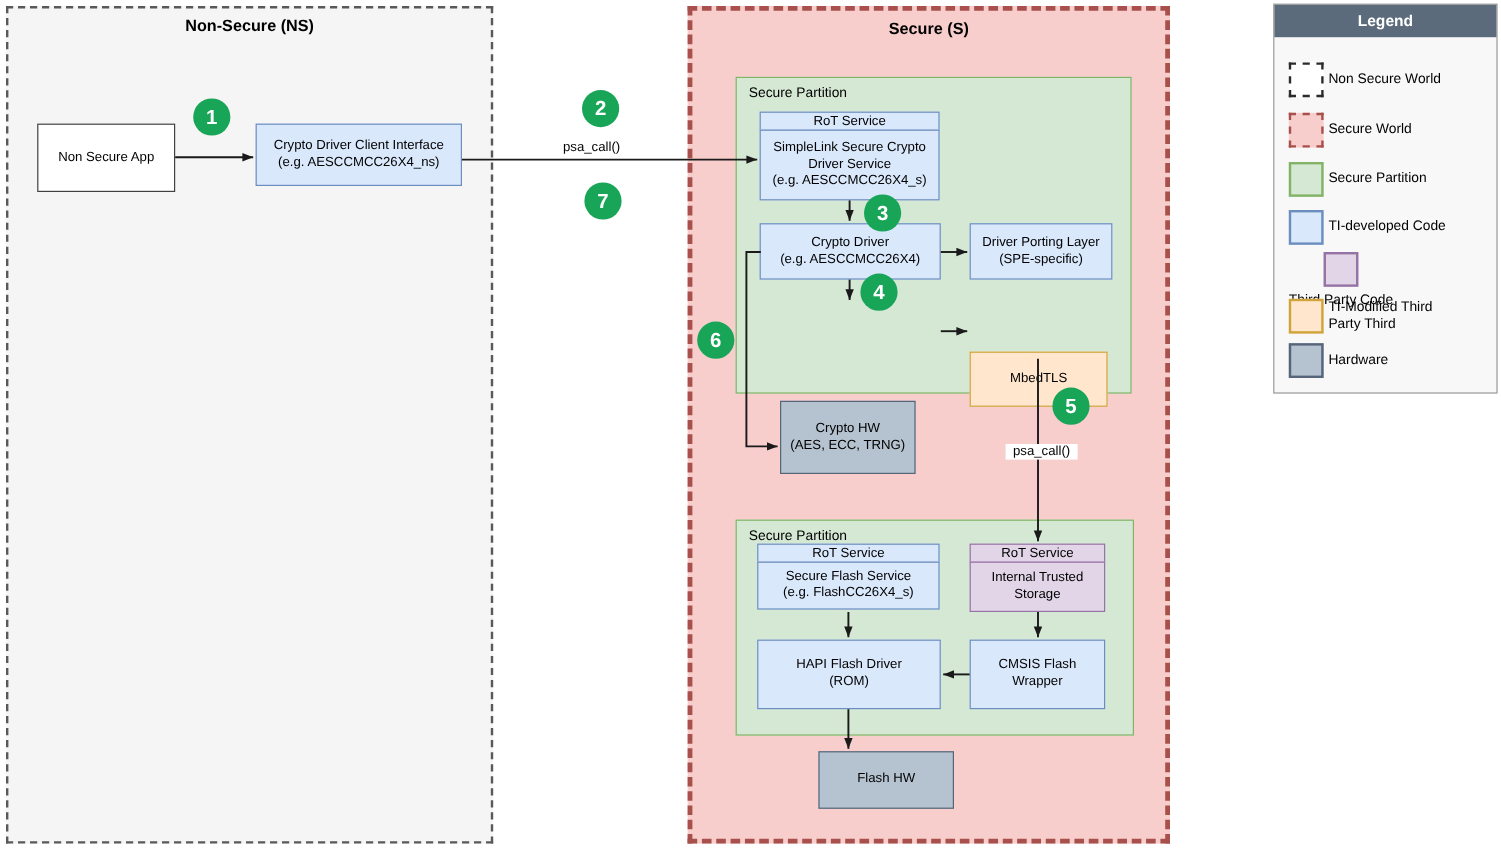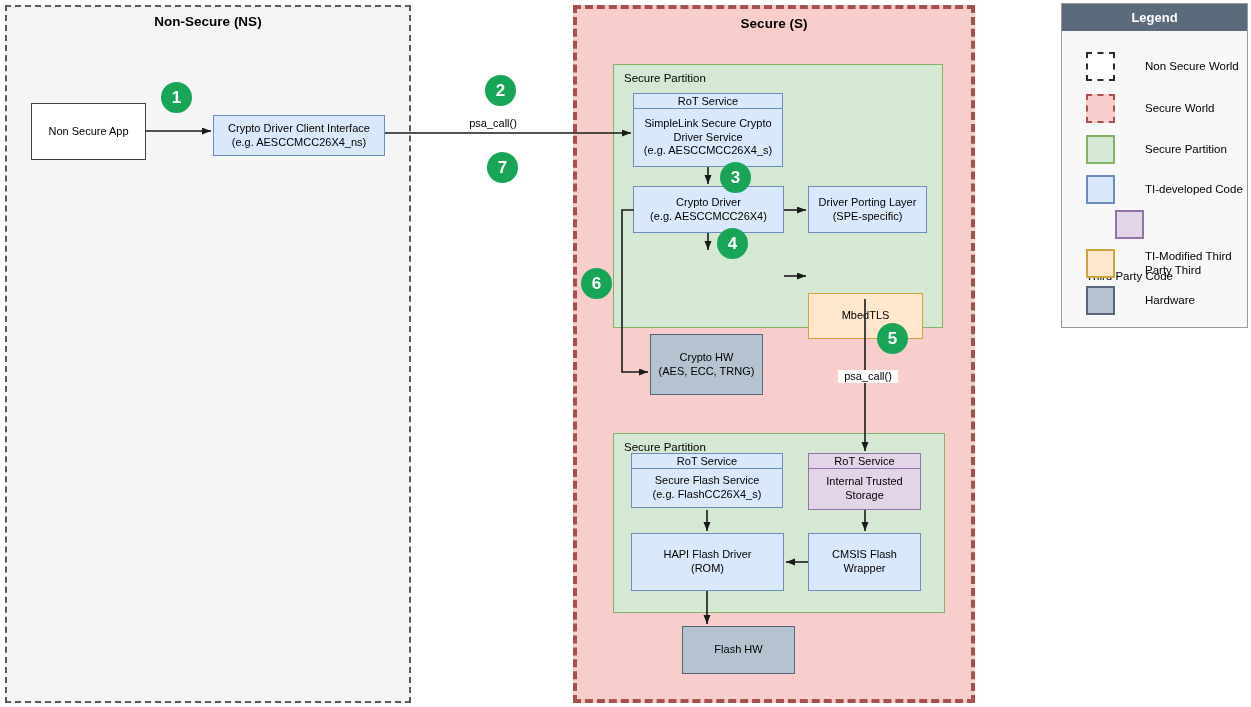--- a/index.html
+++ b/index.html
@@ -38,21 +38,21 @@
   .call-label{
     position:absolute;z-index:7;font-size:11px;color:#000;text-align:center;
     background:#ffffff;padding:0 2px;line-height:1.2;
   }
   
   .legend{left:1061px;top:3px;width:187px;height:325px;background:#f8f8f8;border:1px solid #9a9a9a;}
   .legend-header{
     position:absolute;left:0;top:0;width:100%;height:27px;background:#5b6b7b;color:#ffffff;
     display:flex;align-items:center;justify-content:center;font-weight:bold;font-size:13px;
   }
-  .legend-row{position:absolute;left:24px;display:flex;align-items:center;gap:30px;height:30px;}
+  .legend-row{position:absolute;left:12px;display:flex;align-items:center;gap:4px;height:30px;}
   .swatch{width:29px;height:29px;box-sizing:border-box;flex:0 0 auto;}
   .sw-nsw{background:#ffffff;border:2px dashed #2b2b2b;}
   .sw-sw{background:#f8cecc;border:2px dashed #a8504c;}
   .sw-sp{background:#d5e8d4;border:2px solid #82b366;}
   .sw-ti{background:#dae8fc;border:2px solid #6c8ebf;}
   .sw-tp{background:#e1d5e7;border:2px solid #9673a6;}
   .sw-tm{background:#ffe6cc;border:2px solid #d0a43d;}
   .sw-hw{background:#b5c2cf;border:2px solid #56657a;}
   .legend-label{font-size:11.5px;color:#000;line-height:1.25;white-space:pre-line;}
 </style>
@@ -71,21 +71,21 @@
 
   <div class="abs partition" style="left:613px;top:64px;width:330px;height:264px;">
     <div class="partition-label">Secure Partition</div>
   </div>
 
   <div class="abs partition" style="left:613px;top:433px;width:332px;height:180px;">
     <div class="partition-label">Secure Partition</div>
   </div>
 
   <div class="box white" style="left:31px;top:103px;width:115px;height:57px;">Non Secure App</div>
-  <div class="box blue" style="left:213px;top:103px;width:172px;height:41px;margin-top:12px;">Crypto Driver Client Interface
+  <div class="box blue" style="left:213px;top:103px;width:172px;height:52px;">Crypto Driver Client Interface
 (e.g. AESCCMCC26X4_ns)</div>
 
   <div class="box blue rot-header" style="left:633px;top:93px;width:150px;height:16px;">RoT Service</div>
   <div class="box blue" style="left:633px;top:108px;width:150px;height:59px;">SimpleLink Secure Crypto
 Driver Service
 (e.g. AESCCMCC26X4_s)</div>
   <div class="box blue" style="left:633px;top:186px;width:151px;height:47px;">Crypto Driver
 (e.g. AESCCMCC26X4)</div>
   <div class="box blue" style="left:808px;top:186px;width:119px;height:47px;">Driver Porting Layer
 (SPE-specific)</div>

